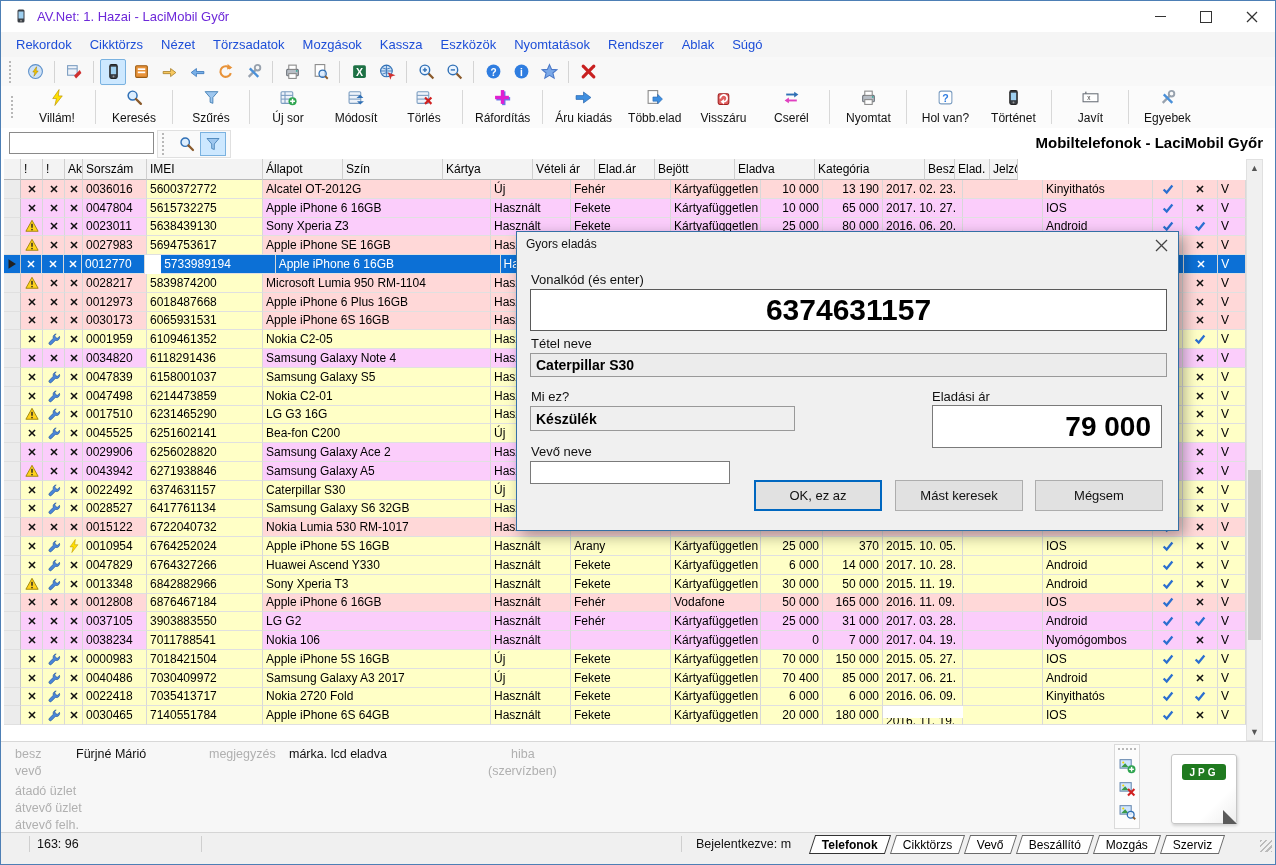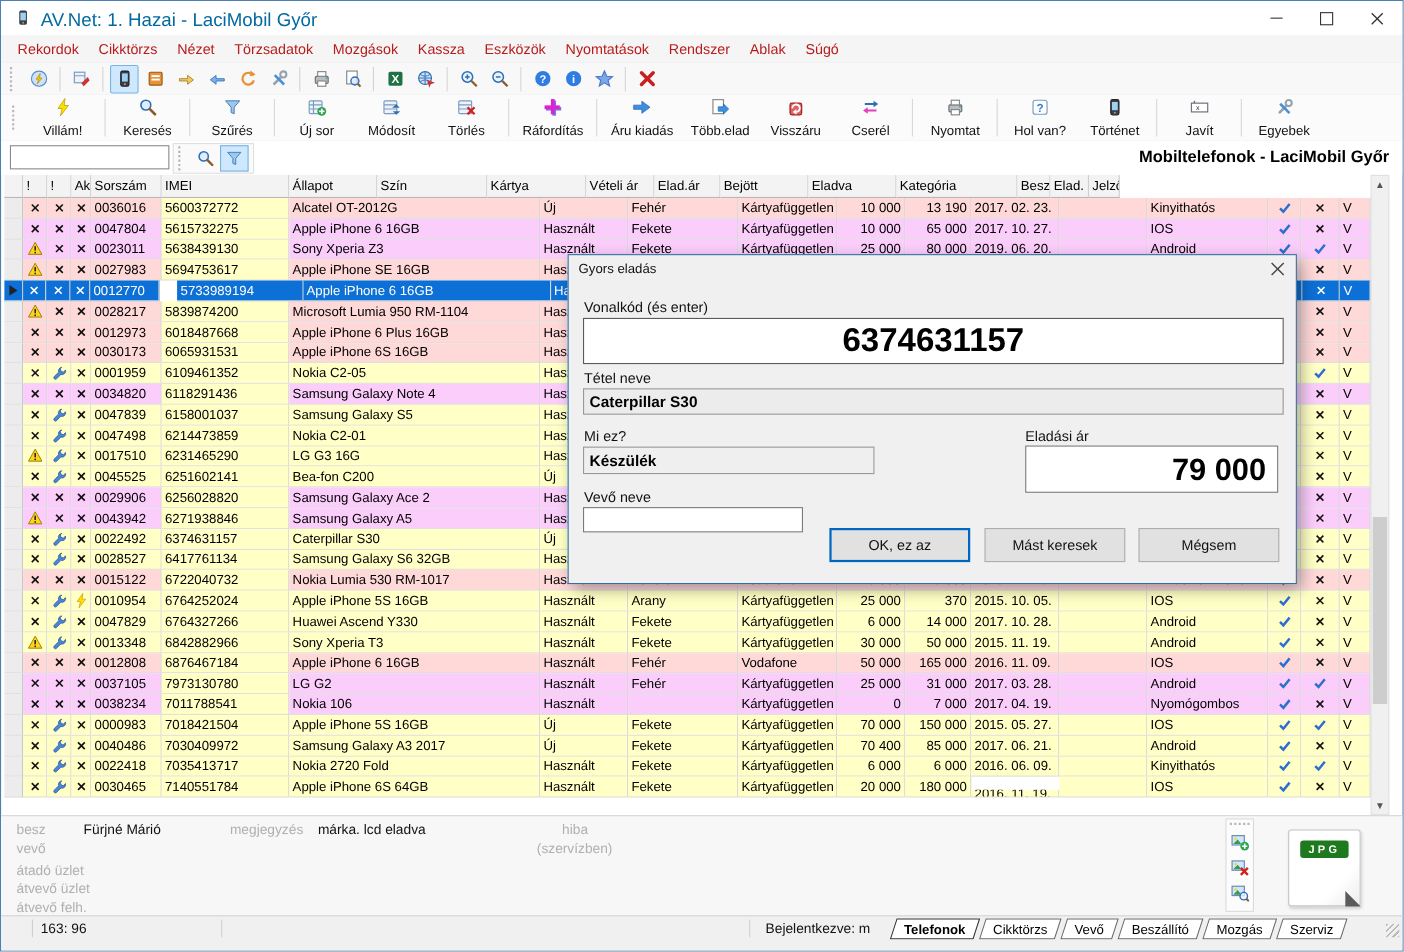--- a/index.html
+++ b/index.html
@@ -1,29 +1,29 @@
 <!DOCTYPE html>
 <html><head>
 <meta charset="utf-8">
 <style>
   html,body{margin:0;padding:0;background:#9aa5b0;}
   .window{position:relative;width:1276px;height:865px;background:#ffffff;
     font-family:"Liberation Sans",sans-serif;overflow:hidden;border:1px solid #4d7fb5;box-sizing:border-box;}
   
   .titlebar{position:absolute;left:0;top:0;right:0;height:31px;background:#ffffff;}
   .appicon{position:absolute;left:12px;top:7px;width:16px;height:16px;}
-  .apptitle{position:absolute;left:36px;top:8px;font-size:17px;color:#0369a1;}
+  .apptitle{position:absolute;left:36px;top:8px;font-size:13px;color:#6d28d9;}
   .winbtns{position:absolute;right:0;top:0;height:31px;display:flex;}
   .wbtn{width:46px;height:31px;display:flex;align-items:center;justify-content:center;color:#333;}
   .minline{width:11px;border-top:1px solid #333;display:inline-block;}
   .maxbox{width:10px;height:10px;border:1px solid #333;display:inline-block;}
   .closex svg{width:12px;height:12px;}
   
   .menubar{position:absolute;left:0;top:31px;right:0;height:25px;background:#f5f5f5;display:flex;align-items:center;padding-left:6px;border-bottom:1px solid #e2e2e2;}
-  .menuitem{padding:3px 9px;font-size:13px;color:#b91c1c;}
+  .menuitem{padding:3px 9px;font-size:13px;color:#1d4ed8;}
   
   .toolbar1{position:absolute;left:0;top:56px;right:0;height:29px;background:#f8f8f8;display:flex;align-items:center;padding-left:8px;border-bottom:1px solid #e4e4e4;}
   .t1{width:24px;height:24px;margin:0 1px;display:flex;align-items:center;justify-content:center;border:1px solid transparent;border-radius:2px;}
   .t1 svg{width:17px;height:17px;}
   .t1.sel{background:#cde8ff;border-color:#7ab2e0;}
   .tsep{width:1px;height:22px;background:#d4d4d4;margin:0 5px;}
   .grip{width:4px;height:22px;border-left:2px dotted #b8b8b8;margin-right:6px;}
   .toolbar2{position:absolute;left:0;top:85px;right:0;height:42px;background:#fbfbfb;display:flex;align-items:stretch;padding-left:10px;border-bottom:1px solid #e0e0e0;}
   .t2{min-width:52px;padding:2px 8px;display:flex;flex-direction:column;align-items:center;justify-content:center;gap:1px;}
   .t2 svg{width:17px;height:17px;}
@@ -597,21 +597,21 @@
           </span>
         </span>
         <span class="cell" style="width: 64px;">0023011</span>
         <span class="cell imei" style="width: 116px;">5638439130</span>
         <span class="cell" style="width: 228px;">Sony Xperia Z3</span>
         <span class="cell" style="width: 80px;">Használt</span>
         <span class="cell" style="width: 100px;">Fekete</span>
         <span class="cell" style="width: 90px;">Kártyafüggetlen</span>
         <span class="cell num" style="width: 62px;">25 000</span>
         <span class="cell num" style="width: 60px;">80 000</span>
-        <span class="cell" style="width: 80px;">2019. 06. 20.</span>
+        <span class="cell" style="width: 80px;">2016. 06. 20.</span>
         <span class="cell" style="width: 80px;"></span>
         <span class="cell" style="width: 110px;">Android</span>
         <span class="cell ctr" style="width: 30px;">
           <span class="ticon">
             <svg viewBox="0 0 16 16">
               <polyline points="3,8.5 6.5,12 13,4" fill="none" stroke="#2b6fd0" stroke-width="2.6"></polyline>
             </svg>
           </span>
         </span>
         <span class="cell ctr" style="width: 35px;">
@@ -1632,21 +1632,21 @@
         </span>
         <span class="cell ctr" style="width: 18px;">
           <span class="ticon">
             <svg viewBox="0 0 16 16">
               <line x1="4.5" y1="4.5" x2="11.5" y2="11.5" stroke="currentColor" stroke-width="1.7"></line>
               <line x1="11.5" y1="4.5" x2="4.5" y2="11.5" stroke="currentColor" stroke-width="1.7"></line>
             </svg>
           </span>
         </span>
         <span class="cell" style="width: 64px;">0037105</span>
-        <span class="cell imei" style="width: 116px;">7973130780</span>
+        <span class="cell imei" style="width: 116px;">3903883550</span>
         <span class="cell" style="width: 228px;">LG G2</span>
         <span class="cell" style="width: 80px;">Használt</span>
         <span class="cell" style="width: 100px;">Fehér</span>
         <span class="cell" style="width: 90px;">Kártyafüggetlen</span>
         <span class="cell num" style="width: 62px;">25 000</span>
         <span class="cell num" style="width: 60px;">31 000</span>
         <span class="cell" style="width: 80px;">2017. 03. 28.</span>
         <span class="cell" style="width: 80px;"></span>
         <span class="cell" style="width: 110px;">Android</span>
         <span class="cell ctr" style="width: 30px;">

